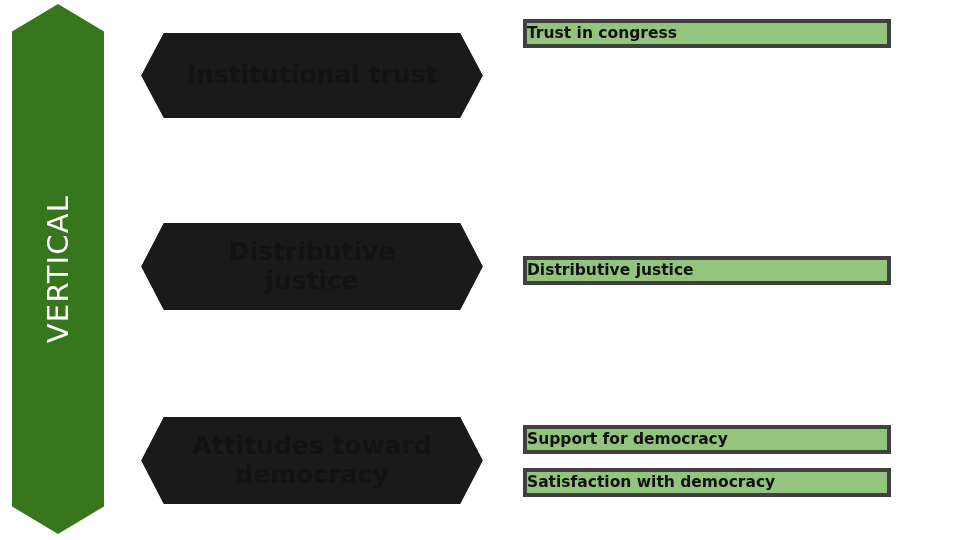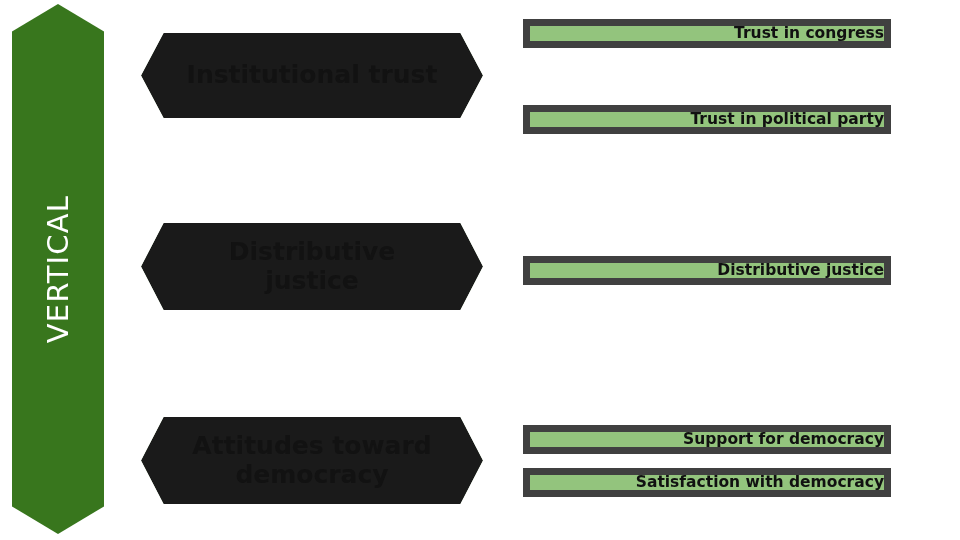--- a/index.html
+++ b/index.html
@@ -93,25 +93,25 @@
     white-space: pre-line;
   }
 
   
   .bar {
     position: absolute;
     left: 523px;
     width: 368px;
     height: 29px;
     background: #93c47d;
-    border: 7px solid #404040;
+    border: 4px solid #404040;
     box-sizing: border-box;
     display: flex;
     align-items: center;
-    justify-content: flex-end;
+    justify-content: flex-start;
   }
   .bar .bar-label {
     color: #111111;
     font-weight: bold;
     font-size: 15.5px;
     line-height: 1;
     white-space: nowrap;
   }
 </style>
 </head>
@@ -127,23 +127,20 @@
   </div>
 
   <div class="hexagon" style="top:33px;height:85px;">
     <div class="hex-border"></div>
     <div class="hex-label">Institutional trust</div>
   </div>
 
   <div class="bar" style="top:19px;">
     <span class="bar-label">Trust in congress</span>
   </div>
-  <div class="bar" style="top:105px;">
-    <span class="bar-label">Trust in political party</span>
-  </div>
 
   <div class="hexagon" style="top:223px;height:87px;">
     <div class="hex-border"></div>
     <div class="hex-label">Distributive
 justice</div>
   </div>
 
   <div class="bar" style="top:256px;">
     <span class="bar-label">Distributive justice</span>
   </div>

